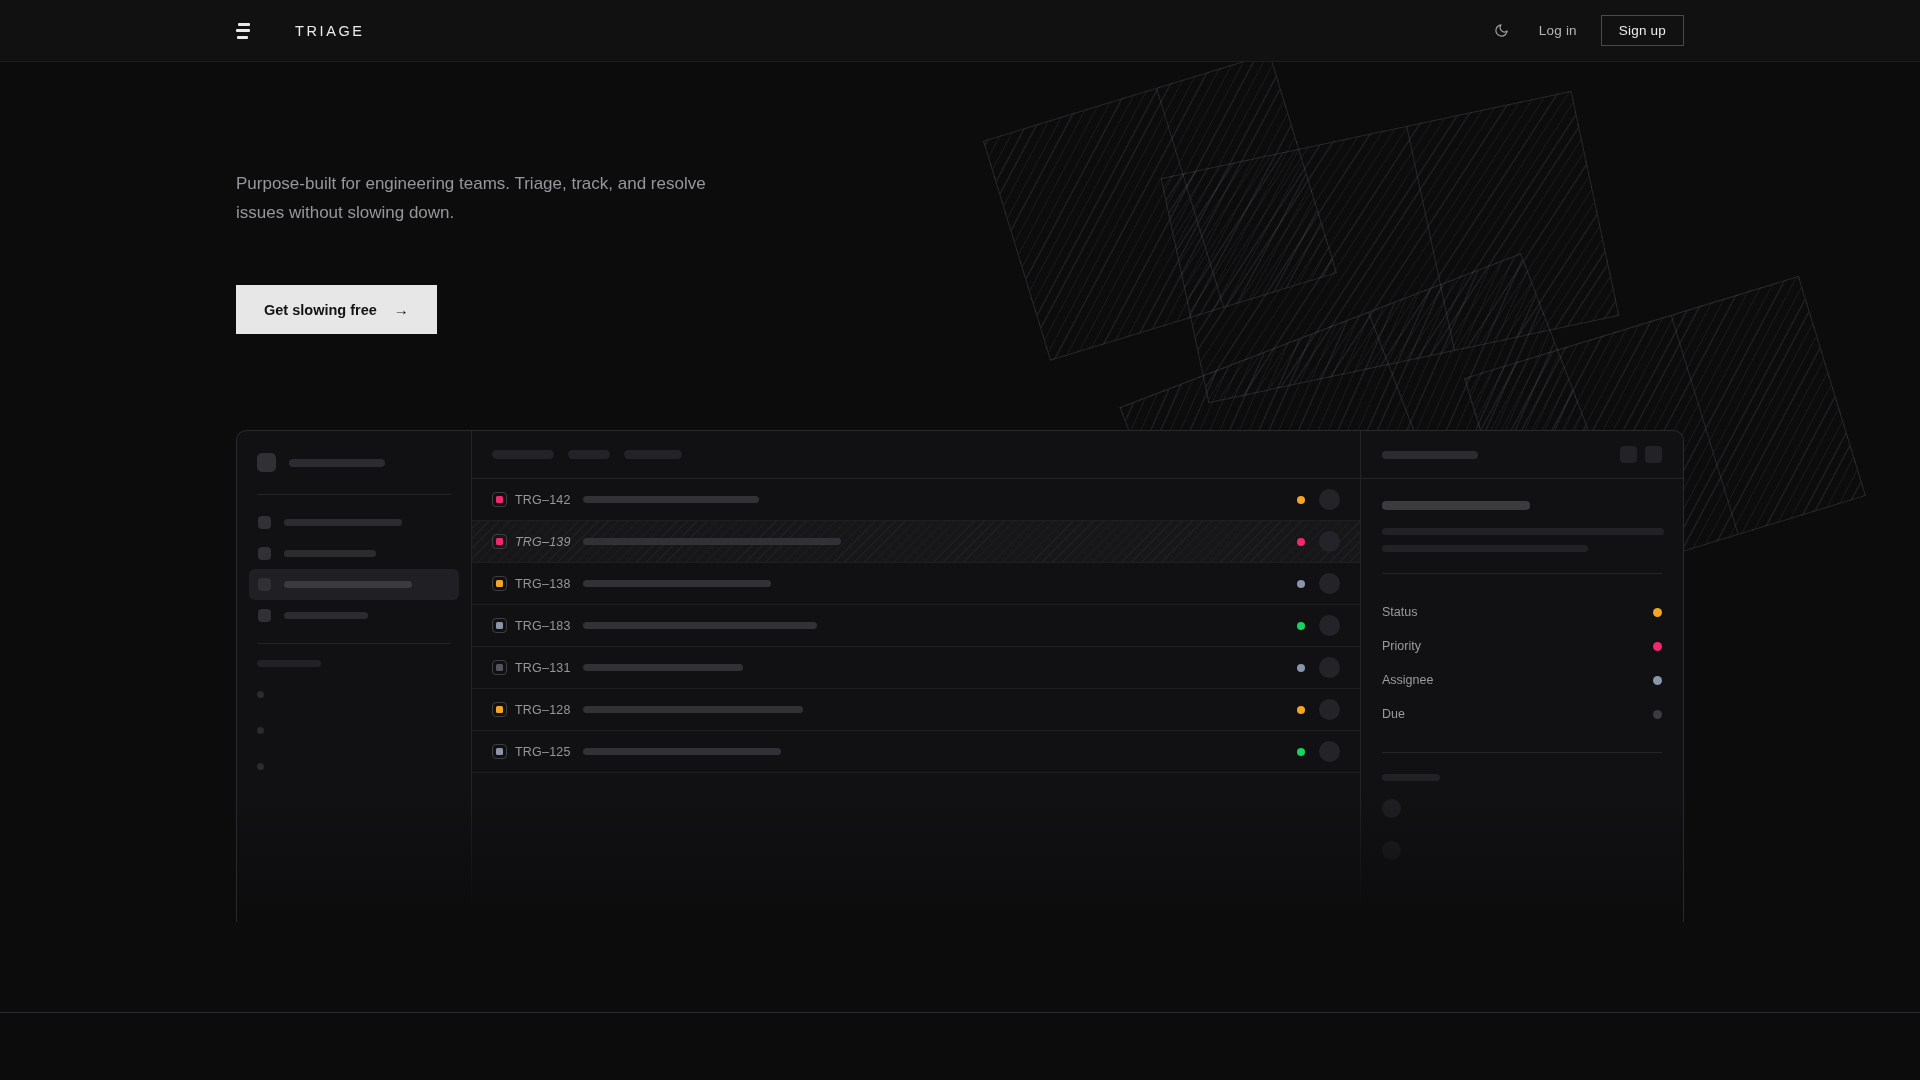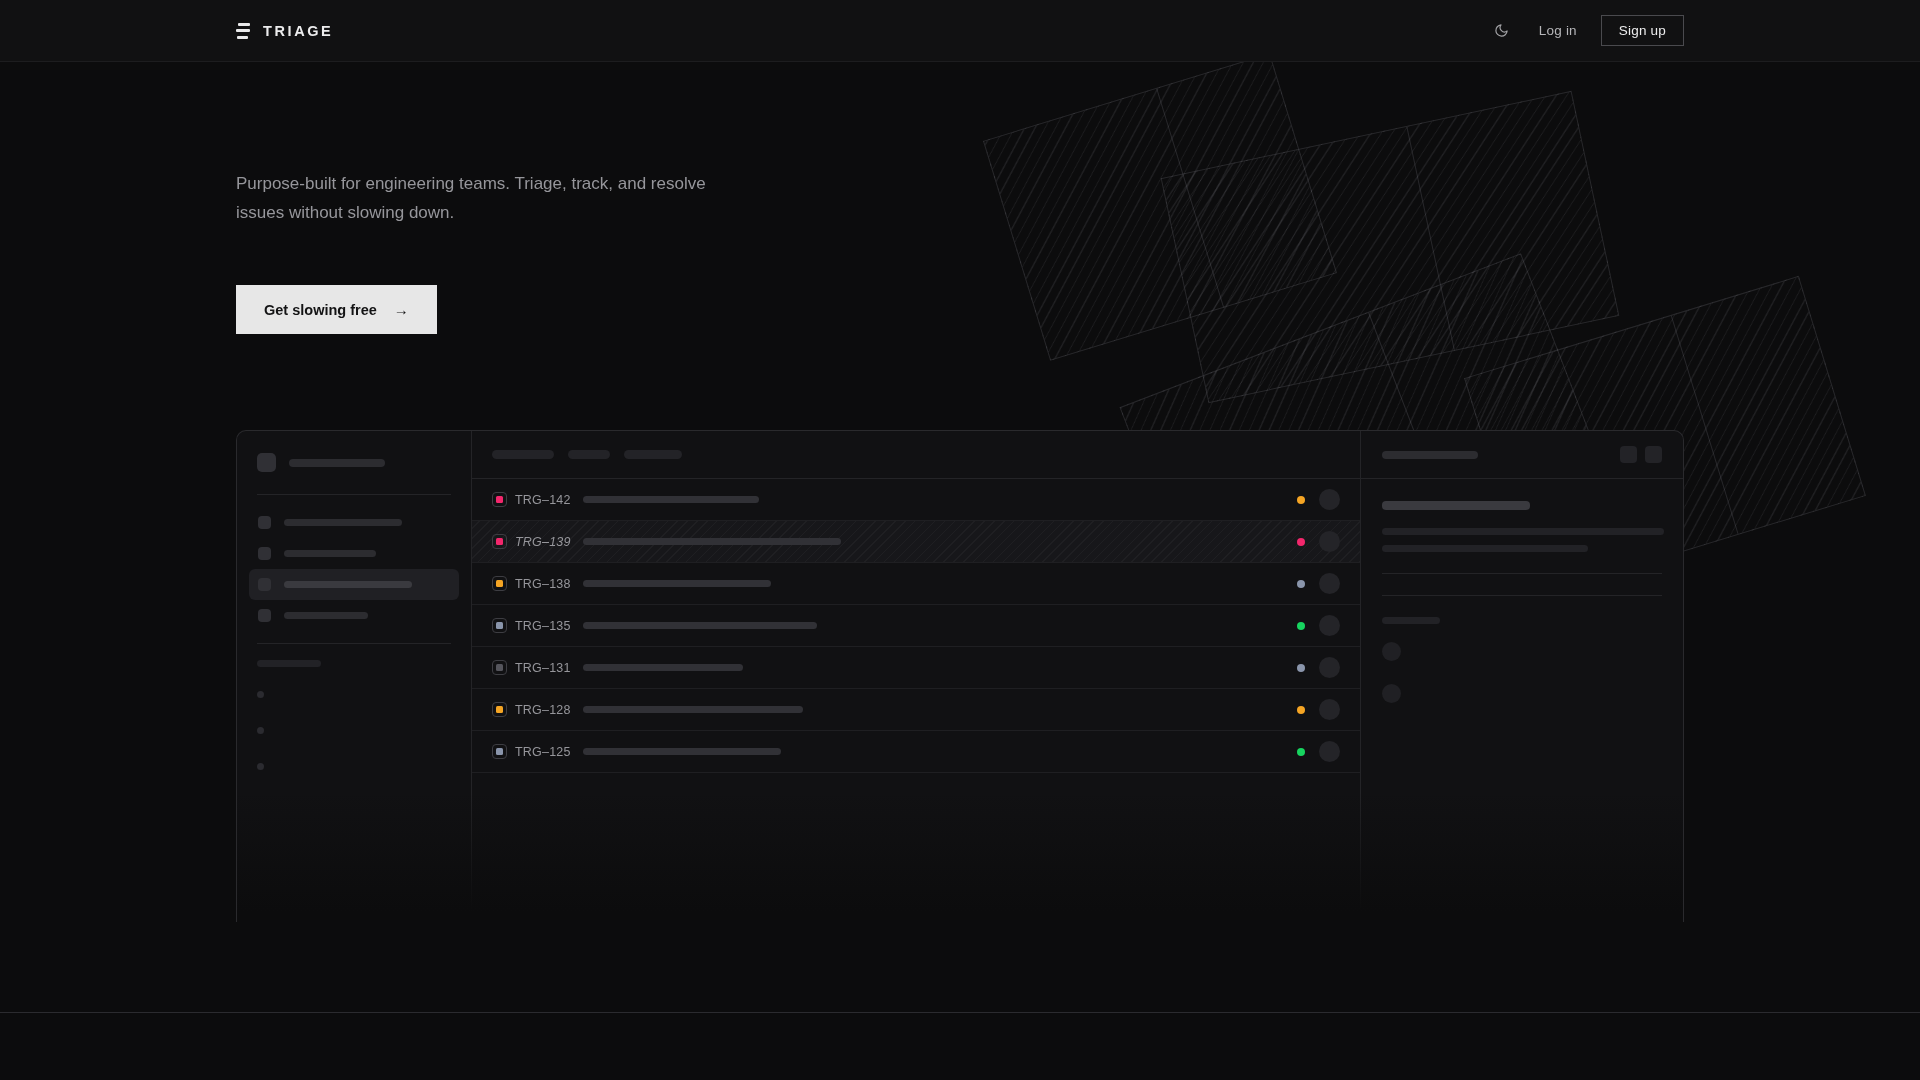--- a/index.html
+++ b/index.html
@@ -19,22 +19,23 @@
     background:#111112;
     border-bottom:1px solid #1d1d1f;
   }
   .brand { display:flex; align-items:center; gap:13px; }
   .brand-mark { width:14px; height:16px; display:flex; flex-direction:column; justify-content:space-between; }
   .brand-mark i { display:block; height:3px; background:#e9e9ea; border-radius:1px; }
   .brand-mark i:nth-child(1){ width:12px; margin-left:2px; }
   .brand-mark i:nth-child(2){ width:14px; }
   .brand-mark i:nth-child(3){ width:11px; margin-left:1px; }
   .brand-name {
-    font-size:14.5px; font-weight:700; color:#ececed;
+    font-size:14.5px; font-weight:400; color:#ececed;
     letter-spacing:2.6px;
+    margin-left:32px;
   }
   .nav-right { margin-left:auto; display:flex; align-items:center; gap:24px; }
   .icon-btn {
     width:26px; height:26px; display:flex; align-items:center; justify-content:center;
     color:#a3a3a6; cursor:pointer;
   }
   .nav-link {
     font-size:13.5px; color:#b6b6b9; cursor:pointer;
     letter-spacing:.2px;
   }
@@ -296,21 +297,21 @@
             <span class="row-title" style="width:188px"></span>
             <span class="row-right">
               <span class="status-dot" style="background:#8a95ab"></span>
               <span class="row-avatar"></span>
             </span>
           </div>
           <div class="row">
             <span class="badge">
               <i style="background:#8a95ab"></i>
             </span>
-            <span class="row-id">TRG–135</span>
+            <span class="row-id">TRG–183</span>
             <span class="row-title" style="width:234px"></span>
             <span class="row-right">
               <span class="status-dot" style="background:#17d45f"></span>
               <span class="row-avatar"></span>
             </span>
           </div>
           <div class="row">
             <span class="badge">
               <i style="background:#55555c"></i>
             </span>
@@ -354,20 +355,38 @@
             <span></span>
           </span>
       </div>
       <div class="det-body">
         <span class="sk sk-light" id="det-title-bar" style="height: 9px; width: 148px;"></span>
         <div id="det-desc" style="margin-top:18px; display:flex; flex-direction:column; gap:10px;">
             <span class="sk sk-dim" style="height: 7px; width: 282px;"></span>
             <span class="sk sk-dim" style="height: 7px; width: 206px;"></span>
           </div>
         <div class="det-div"></div>
+        <div id="det-meta">
+            <div class="meta-row">
+              <span>Status</span>
+              <span class="dot" style="background:#f5a524"></span>
+            </div>
+            <div class="meta-row">
+              <span>Priority</span>
+              <span class="dot" style="background:#f3276c"></span>
+            </div>
+            <div class="meta-row">
+              <span>Assignee</span>
+              <span class="dot" style="background:#8a95ab"></span>
+            </div>
+            <div class="meta-row">
+              <span>Due</span>
+              <span class="dot" style="background:#3a3a3f"></span>
+            </div>
+          </div>
         <div class="det-div"></div>
         <span class="sk sk-dim" id="det-act-bar" style="height: 7px; width: 58px;"></span>
         <div class="act-rows" id="det-activity">
             <i></i>
             <i></i>
           </div>
       </div>
     </div>
 
   </div>

